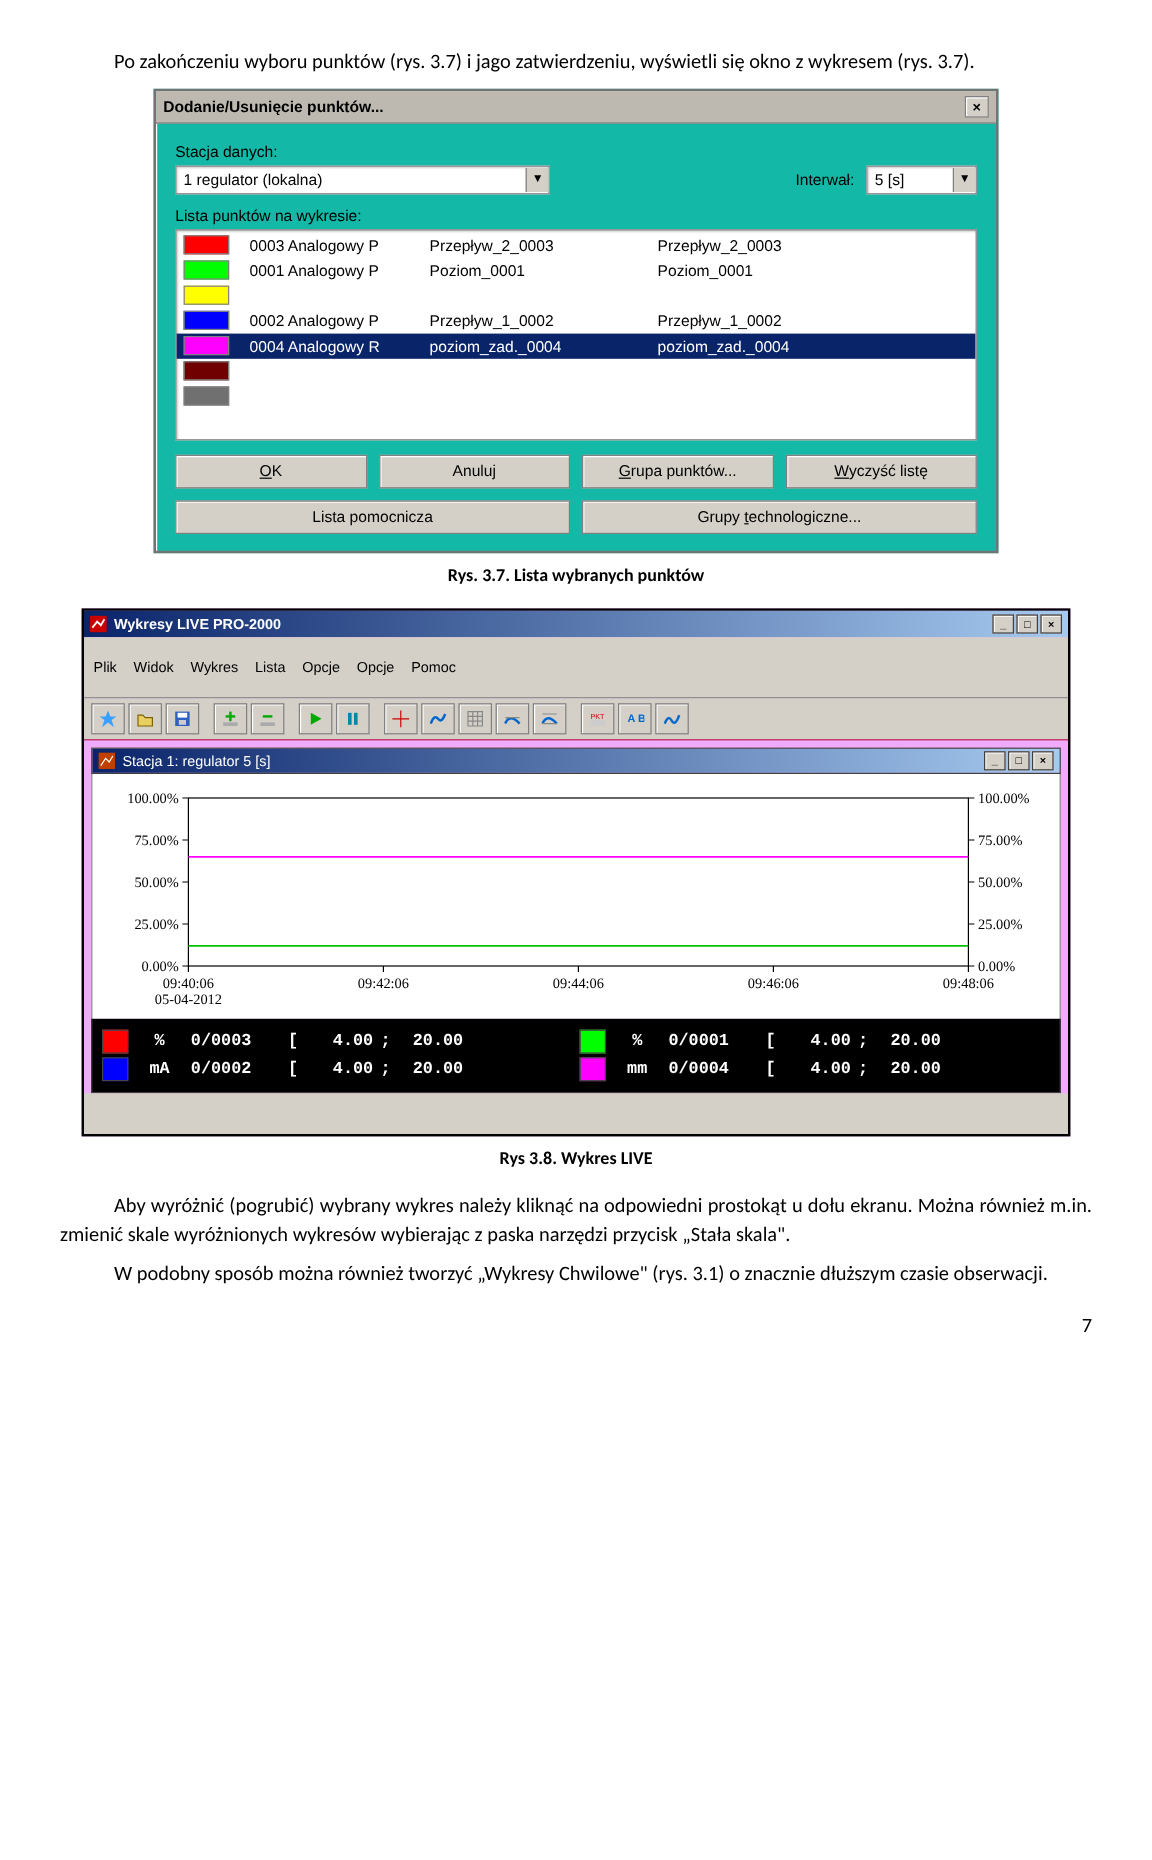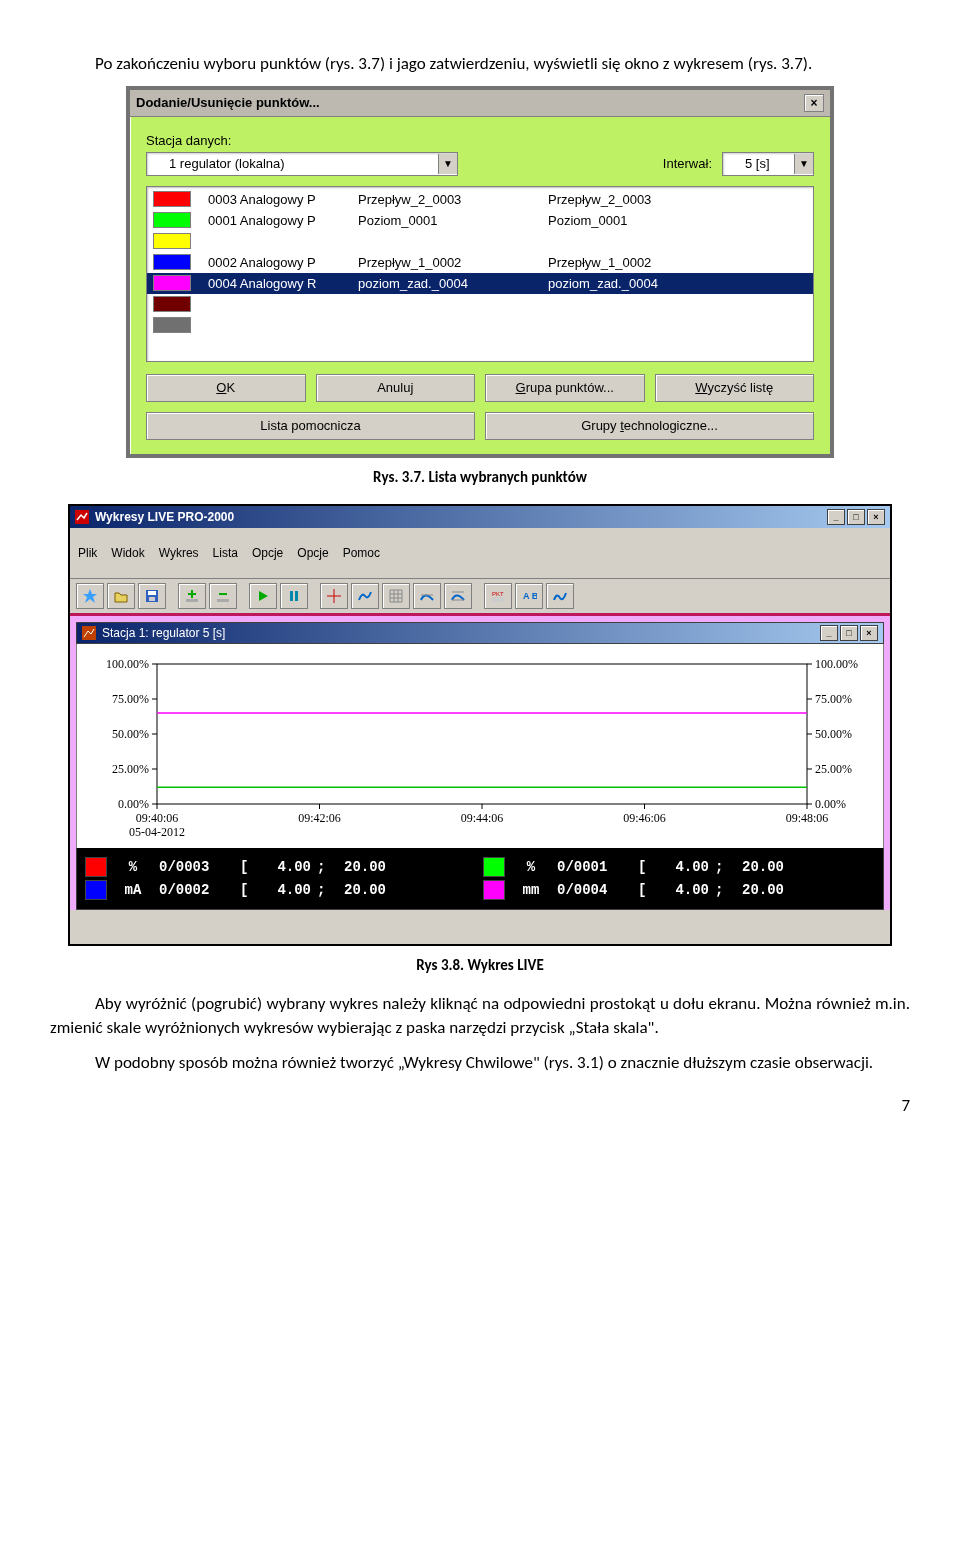--- a/index.html
+++ b/index.html
@@ -7,43 +7,43 @@
     padding: 40px 50px;
     font-family: Calibri, Arial, sans-serif;
     font-size: 17px;
     color: #000;
     background: #fff;
     width: 960px;
     box-sizing: border-box;
   }
   .para {
     text-align: justify;
-    margin: 12px 0 10px 0;
+    margin: 0 0 10px 0;
     line-height: 1.4;
   }
   .indent {
     text-indent: 45px;
   }
   .caption {
     text-align: center;
     font-weight: bold;
     font-size: 15px;
     margin: 8px 0 18px 0;
   }
 
   
   .dialog-wrap {
     display: flex;
     justify-content: center;
     margin: 10px 0;
   }
   .dialog {
     width: 700px;
-    background: #bef264;
-    border: 4px solid #737373;
+    background: #14b8a6;
+    border: 2px solid #737373;
     box-shadow: inset 1px 1px 0 #fff;
     font-family: Tahoma, Arial, sans-serif;
     font-size: 13px;
   }
   .titlebar {
     display: flex;
     align-items: center;
     justify-content: space-between;
     background: linear-gradient(#3a6ea5,#3a6ea5);
     color: #000;
@@ -80,21 +80,20 @@
     display:flex;
     align-items:center;
     background:#fff;
     border:1px solid #7f7f7f;
     height:22px;
     box-shadow: inset 1px 1px 2px rgba(0,0,0,0.2);
   }
   .dropdown .dd-text{
     padding:0 6px;
     flex:1;
-    margin-left:16px;
   }
   .dd-btn{
     width:18px;height:20px;
     background:#d4d0c8;
     border-left:1px solid #808080;
     display:flex;align-items:center;justify-content:center;
     font-size:10px;
   }
   .dd-station{width:310px;}
   .dd-interval{width:90px;}
@@ -176,21 +175,21 @@
     display:flex;align-items:center;justify-content:center;
     font-size:9px;font-weight:bold;color:#000;
   }
   .menubar{
     display:flex;gap:14px;padding:18px 8px;background:#d4d0c8;
     border-bottom:1px solid #808080;
   }
   .menubar span{font-size:12px;}
   .toolbar{
     display:flex;gap:3px;padding:4px 6px;background:#d4d0c8;
-    border-bottom:3px solid #be185d;
+    border-bottom:1px solid #be185d;
   }
   .tb-btn{
     width:26px;height:24px;background:#d4d0c8;border:1px solid #808080;
     box-shadow: inset 1px 1px 0 #fff;
     display:flex;align-items:center;justify-content:center;
   }
   .tb-sep{width:6px;}
   .inner-title{
     display:flex;align-items:center;justify-content:space-between;
     background:linear-gradient(to right,#0a246a,#a6caf0);
@@ -242,20 +241,21 @@
           <span class="dd-text">1 regulator  (lokalna)</span>
           <div class="dd-btn">▼</div>
         </div>
         <div style="flex:1"></div>
         <span>Interwał:</span>
         <div class="dropdown dd-interval">
           <span class="dd-text">5 [s]</span>
           <div class="dd-btn">▼</div>
         </div>
       </div>
+      <div class="dlg-label">Lista punktów na wykresie:</div>
       <div class="listbox" id="listbox">
           <div class="lb-row">
             <span class="lb-col1">
               <span class="color-swatch" style="background:#ff0000"></span>
             </span>
             <span class="lb-col2">0003 Analogowy P</span>
             <span class="lb-col3">Przepływ_2_0003</span>
             <span class="lb-col4">Przepływ_2_0003</span>
           </div>
           <div class="lb-row">

